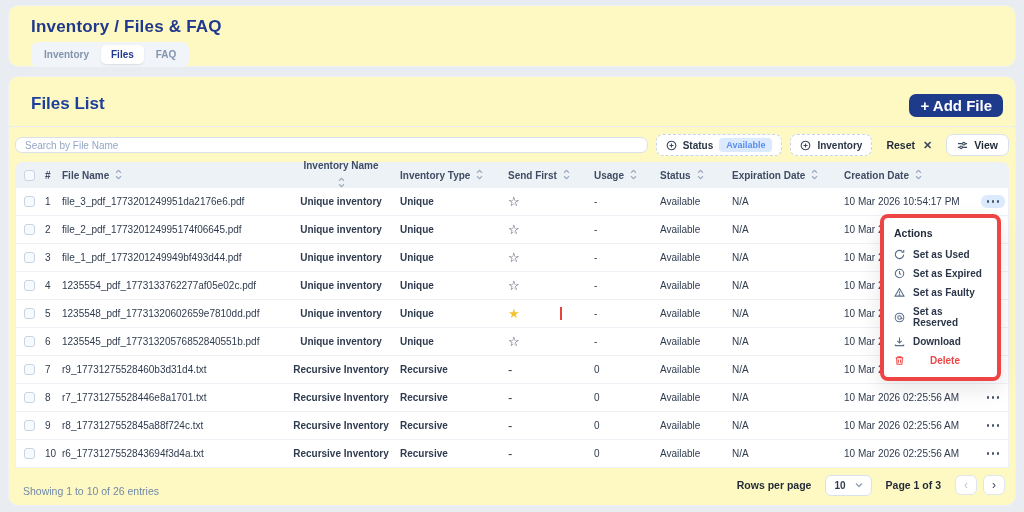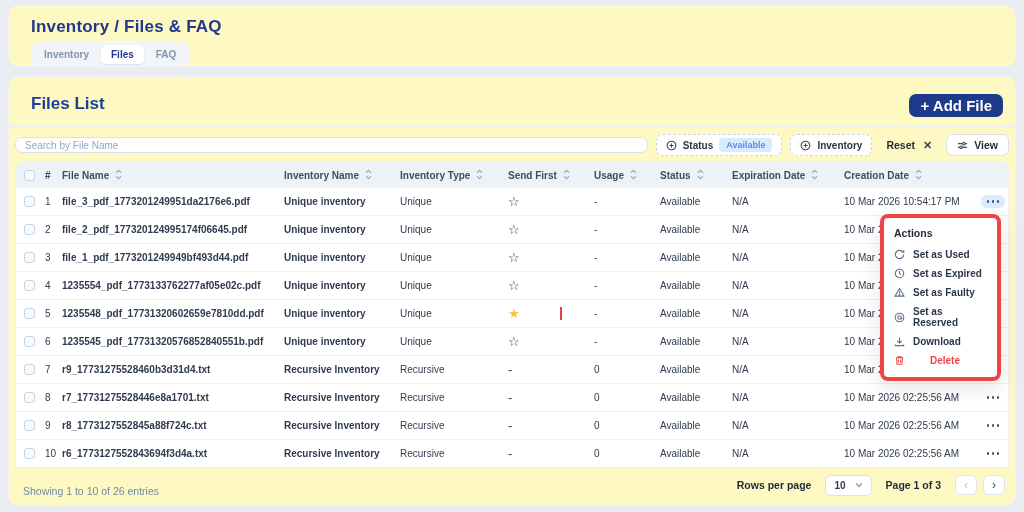--- a/index.html
+++ b/index.html
@@ -37,23 +37,23 @@
   .view-btn { margin-left:auto; display:flex; align-items:center; gap:6px; border:1px solid #d9e2ec; border-radius:7px; height:22px; padding:0 10px; font-size:10.5px; font-weight:700; color:#1f2937; background:#fff; cursor:pointer; font-family:inherit; }
   .icon-svg { display:block; }
 
   
   .table { position:absolute; left:6px; right:6px; top:85px; border:1px solid #edf1f6; border-radius:7px 7px 0 0; }
   .thead { display:flex; align-items:center; height:24px; background:#edf2f7; border-radius:6px 6px 0 0; font-size:10px; font-weight:700; color:#3f4c63; }
   .tr { display:flex; align-items:center; height:28px; border-top:1px solid #eef2f6; font-size:10px; color:#2f3b4e; background:#fff; }
   .td, .th { flex:none; display:flex; align-items:center; overflow:hidden; white-space:nowrap; }
   .col-check { width:26px; } .col-check .checkbox { margin-left:8px; }
   .col-num { width:18px; padding-left:3px; }
-  .col-file { width:222px; padding-left:2px; font-weight:700; }
-  .col-invname { width:116px; padding-left:2px; font-weight:600; }
-  .col-invtype { width:94px; padding-left:2px; font-weight:400; }
+  .col-file { width:222px; padding-left:2px; font-weight:400; }
+  .col-invname { width:116px; padding-left:2px; font-weight:600;flex-direction:column; }
+  .col-invtype { width:94px; padding-left:2px; font-weight:700; }
   .col-send { width:94px; padding-left:16px; position:relative; }
   .col-usage { width:66px; padding-left:8px; }
   .col-status { width:76px; padding-left:8px; }
   .col-exp { width:114px; padding-left:4px; }
   .col-create { width:132px; padding-left:2px; }
   .col-actions { width:38px; justify-content:center; }
   .th { gap:6px; font-weight:700; }
   .checkbox { width:11px; height:11px; border:1px solid #c7d4e4; border-radius:3px; background:#f7fafc; cursor:pointer; }
   .sort-icon { color:#9aa9bd; }
   .star { font-size:13px; line-height:1; cursor:pointer; }

